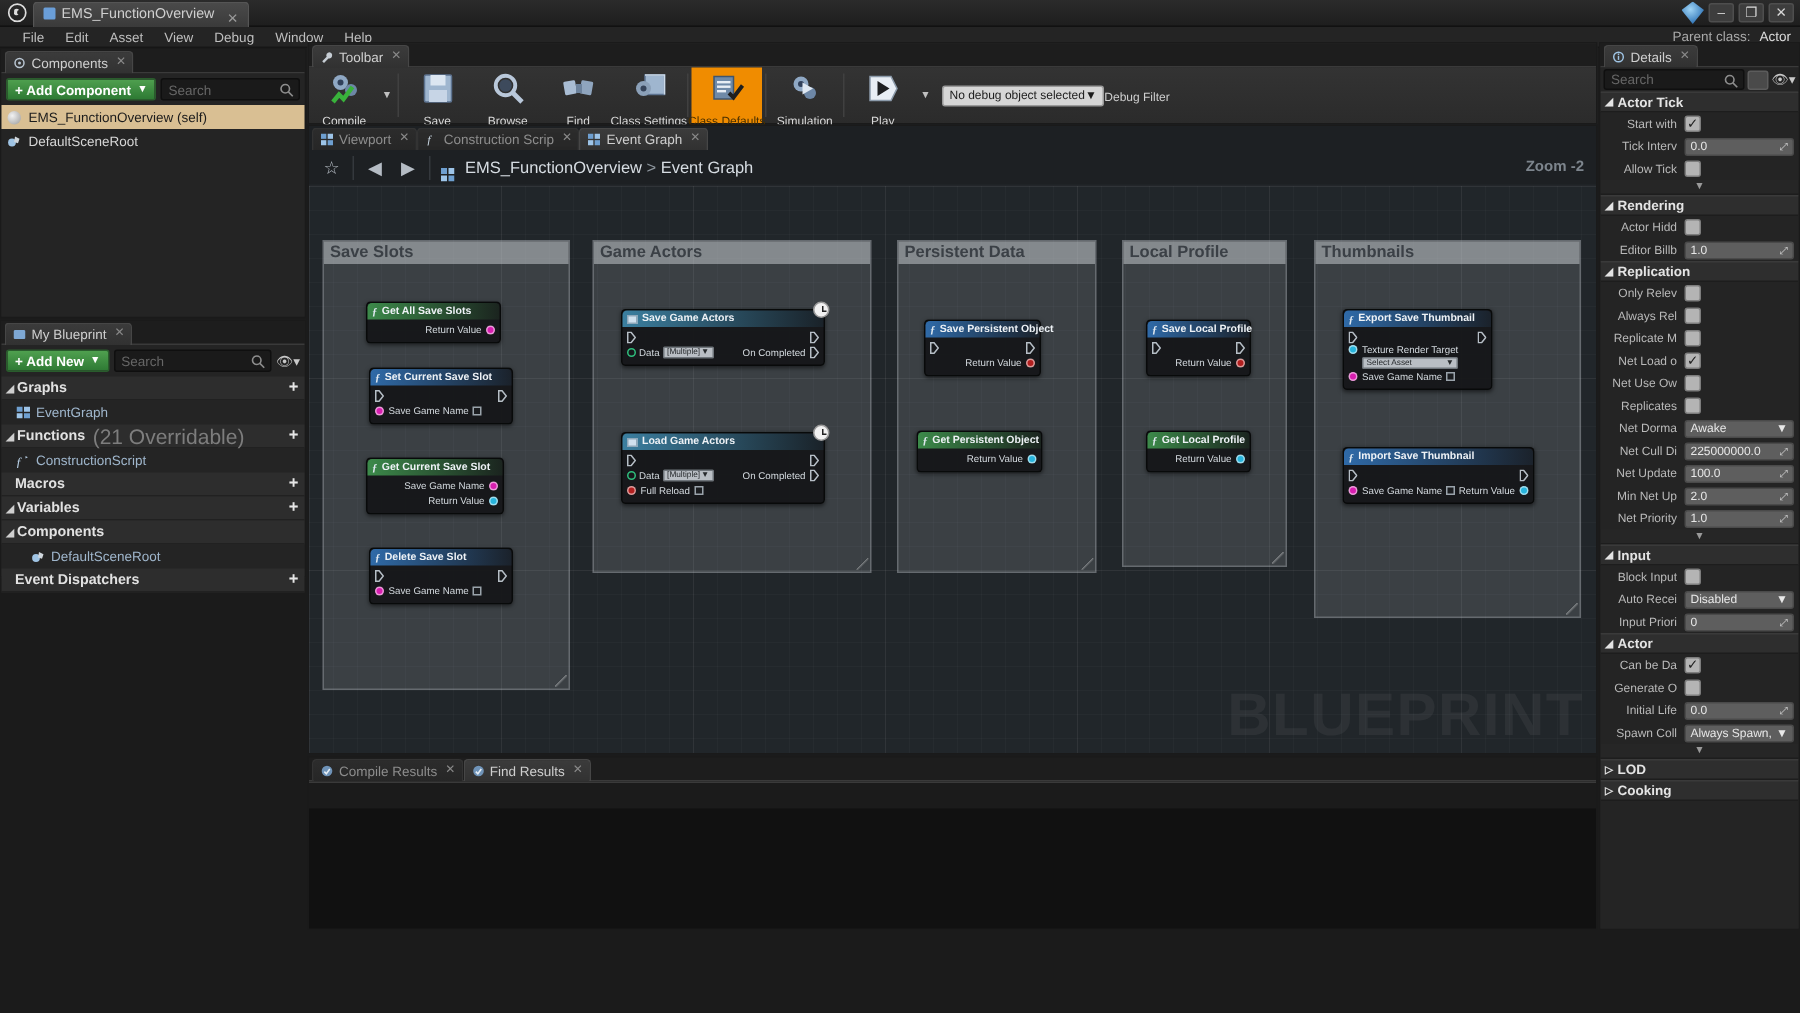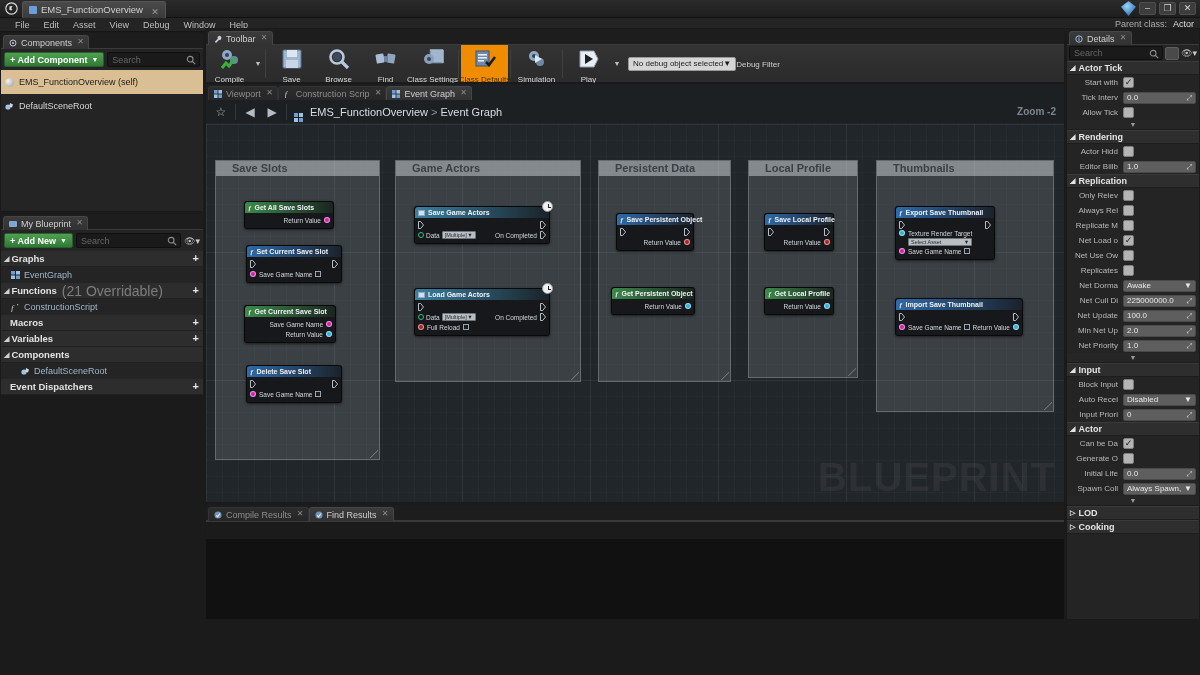--- a/index.html
+++ b/index.html
@@ -85,21 +85,21 @@
     color: #fff; font-size: 9px; font-weight: bold; padding: 0 5px; white-space: nowrap;
   }
   .addbtn .caret { margin-left: 4px; font-size: 7px; }
   .searchbox {
     height: 15px; background: #1a1a1a; border: 1px solid #0f0f0f;
     border-radius: 2px; position: relative; display: flex; align-items: center;
     padding: 0 16px 0 4px; color: #666; font-size: 9px;
   }
   .search-ico { position: absolute; right: 3px; top: 2px; width: 10px; height: 10px; }
   .comp-row {
-    height: 24px; display: flex; align-items: center; padding-left: 4px;
+    height: 16px; display: flex; align-items: center; padding-left: 4px;
     font-size: 9px; color: #d6d6d6;
   }
   .comp-row.sel { background: #d9bf93; color: #1c1c1c; }
   .dot-ico { width: 9px; height: 9px; border-radius: 50%;
     background: radial-gradient(circle at 35% 35%, #f2f2f2, #9a9a9a); margin-right: 5px; flex: none; }
 
   
   #myblueprint { left: 0; top: 213px; width: 204px; height: 172px; }
   #myblueprint .body { position: absolute; left: 0; top: 16px; right: 0; bottom: 0; background: #242424; }
   .bp-sec {
@@ -165,21 +165,21 @@
   .watermark {
     position: absolute; right: 8px; bottom: 2px; font-size: 40px; font-weight: bold;
     color: rgba(255,255,255,.055); letter-spacing: 1px; font-family: "Liberation Sans", sans-serif;
   }
 
   
   .cbox { position: absolute; background: rgba(190,196,200,.17);
     border: 1px solid rgba(200,206,212,.30); }
   .cbox .ctitle {
     height: 15px; background: rgba(205,210,214,.50); color: #3b4046;
-    font-size: 11px; font-weight: bold; padding-left: 16px; line-height: 15px;
+    font-size: 11px; font-weight: bold; padding-left: 4px; line-height: 15px;
     white-space: nowrap;
   }
   .cbox .grip { position: absolute; right: 1px; bottom: 1px; width: 8px; height: 8px;
     background: linear-gradient(135deg, transparent 45%, rgba(255,255,255,.35) 46%, transparent 60%); }
 
   
   .node { position: absolute; background: rgba(20,21,24,.93); border-radius: 3px;
     border: 1px solid rgba(0,0,0,.6); box-shadow: 0 1px 3px rgba(0,0,0,.55); }
   .nhead { height: 11px; border-radius: 3px 3px 0 0; display: flex; align-items: center;
     padding-left: 3px; font-size: 7px; color: #eef2f6; font-weight: bold; white-space: nowrap; }

